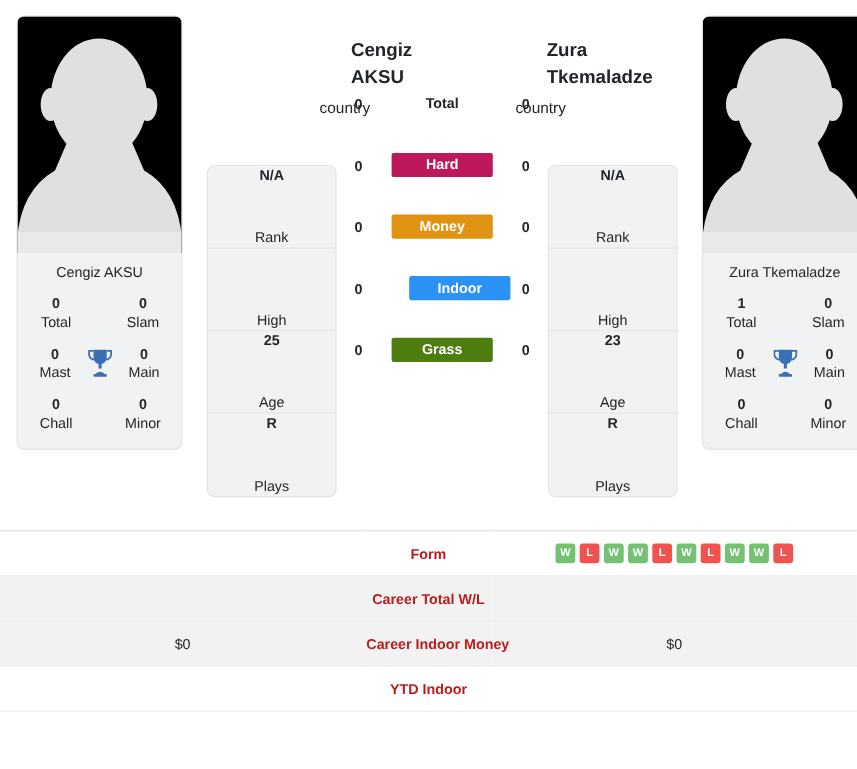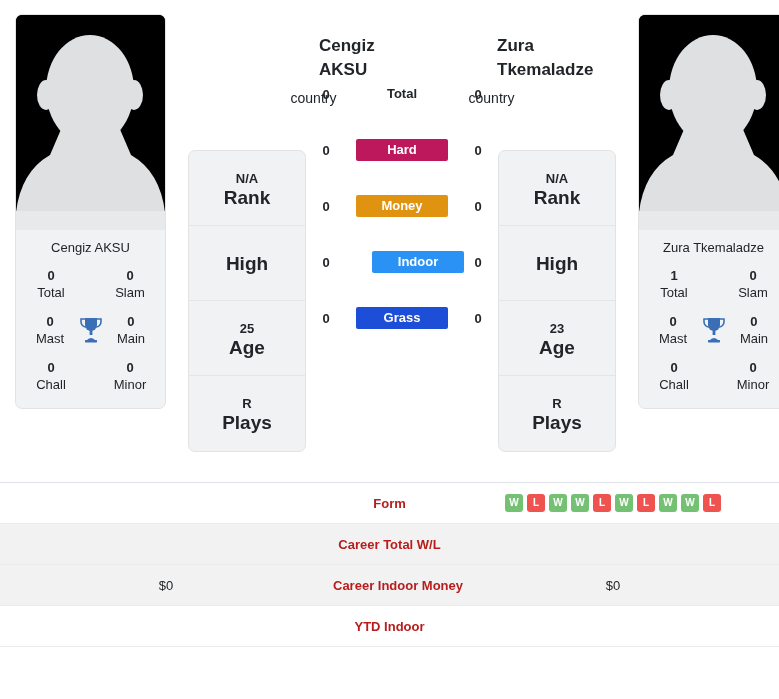--- a/index.html
+++ b/index.html
@@ -74,26 +74,26 @@
     border-radius: 7px;
     background: #f1f2f3;
     overflow: hidden;
     flex: 0 0 auto;
   }
   .info-row {
     height: 75px;
     display: flex;
     flex-direction: column;
     align-items: center;
-    justify-content: center;
+    justify-content: space-between;
     border-bottom: 1px solid #e4e5e6;
   }
   .info-row:last-child { border-bottom: none; }
   .info-row .val { font-size: 13px; font-weight: bold; line-height: 18px; }
-  .info-row .lbl { font-size: 19px; line-height: 19px; font-weight: bold; }
+  .info-row .lbl { font-size: 13px; line-height: 19px; }
 
   
   .name-block {
     flex: 1 1 auto;
     text-align: center;
     padding-top: 26px;
     min-width: 0;
   }
   .player-name {
     font-size: 17px;
@@ -288,21 +288,21 @@
         <div class="badge" id="badge-clay" style="background: rgb(224, 147, 16);">Money</div>
         <div class="score">0</div>
       </div>
       <div class="surface-row">
         <div class="score">0</div>
         <div class="badge" id="badge-indoor" style="background: rgb(42, 145, 245); margin-left: 32px;">Indoor</div>
         <div class="score">0</div>
       </div>
       <div class="surface-row">
         <div class="score">0</div>
-        <div class="badge" id="badge-grass" style="background: #1d4ed8;">Grass</div>
+        <div class="badge" id="badge-grass" style="background: #4d7c0f;">Grass</div>
         <div class="score">0</div>
       </div>
     </div>
 
     <div class="name-block">
       <div class="player-name">Zura Tkemaladze</div>
       <div class="flag-line">
         <svg class="broken-img" viewBox="0 0 16 16">
           <path d="M1.5 1.5 h9 l4 4 v9 h-13 z" fill="#ffffff" stroke="#9aa0a6" stroke-width="1"></path>
           <path d="M10.5 1.5 v4 h4" fill="#ffffff" stroke="#9aa0a6" stroke-width="1"></path>

